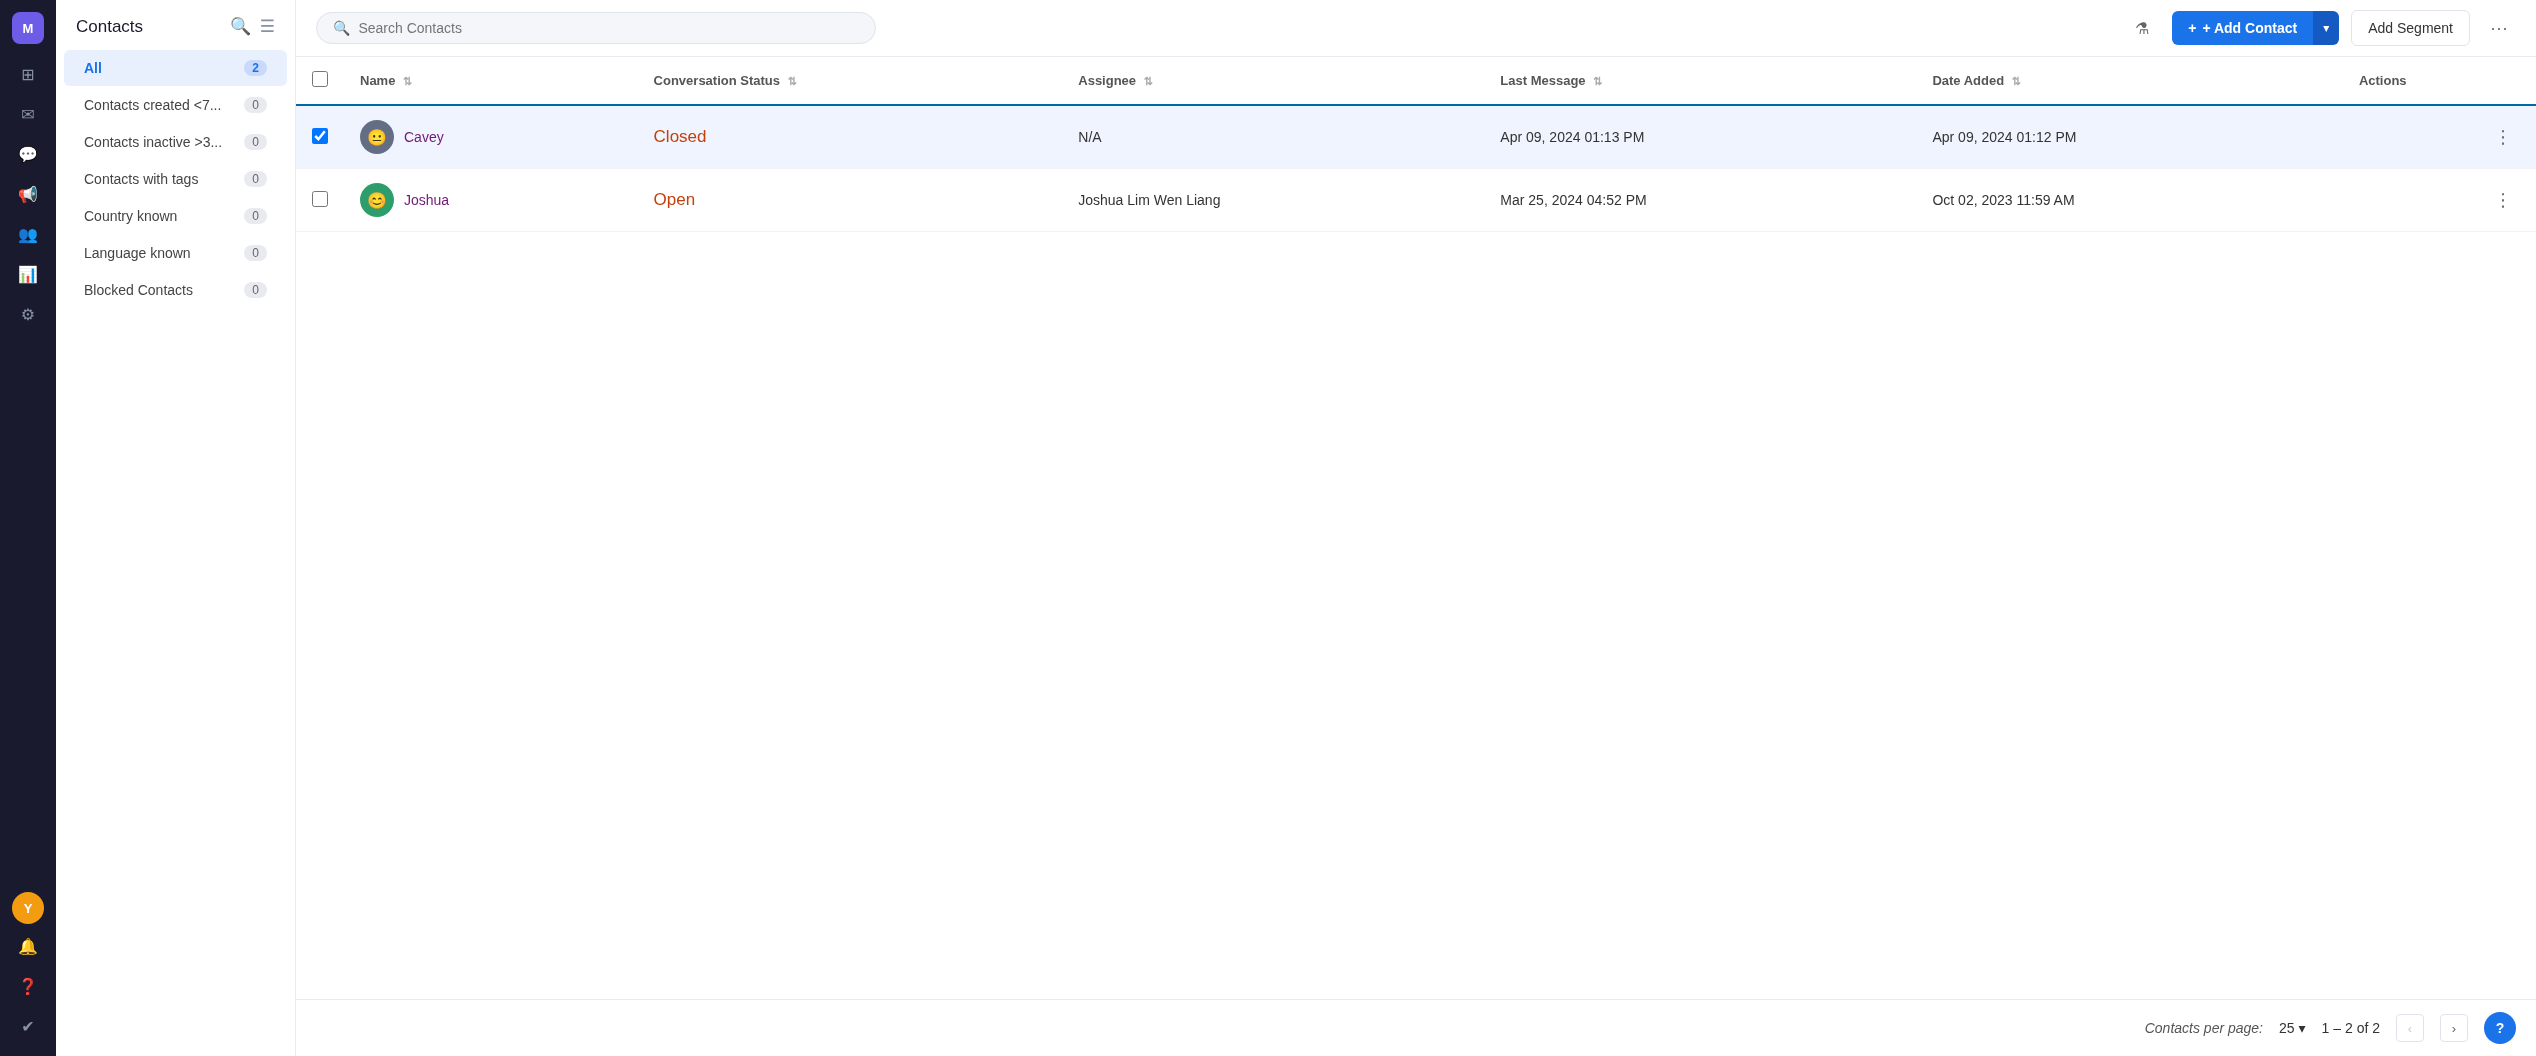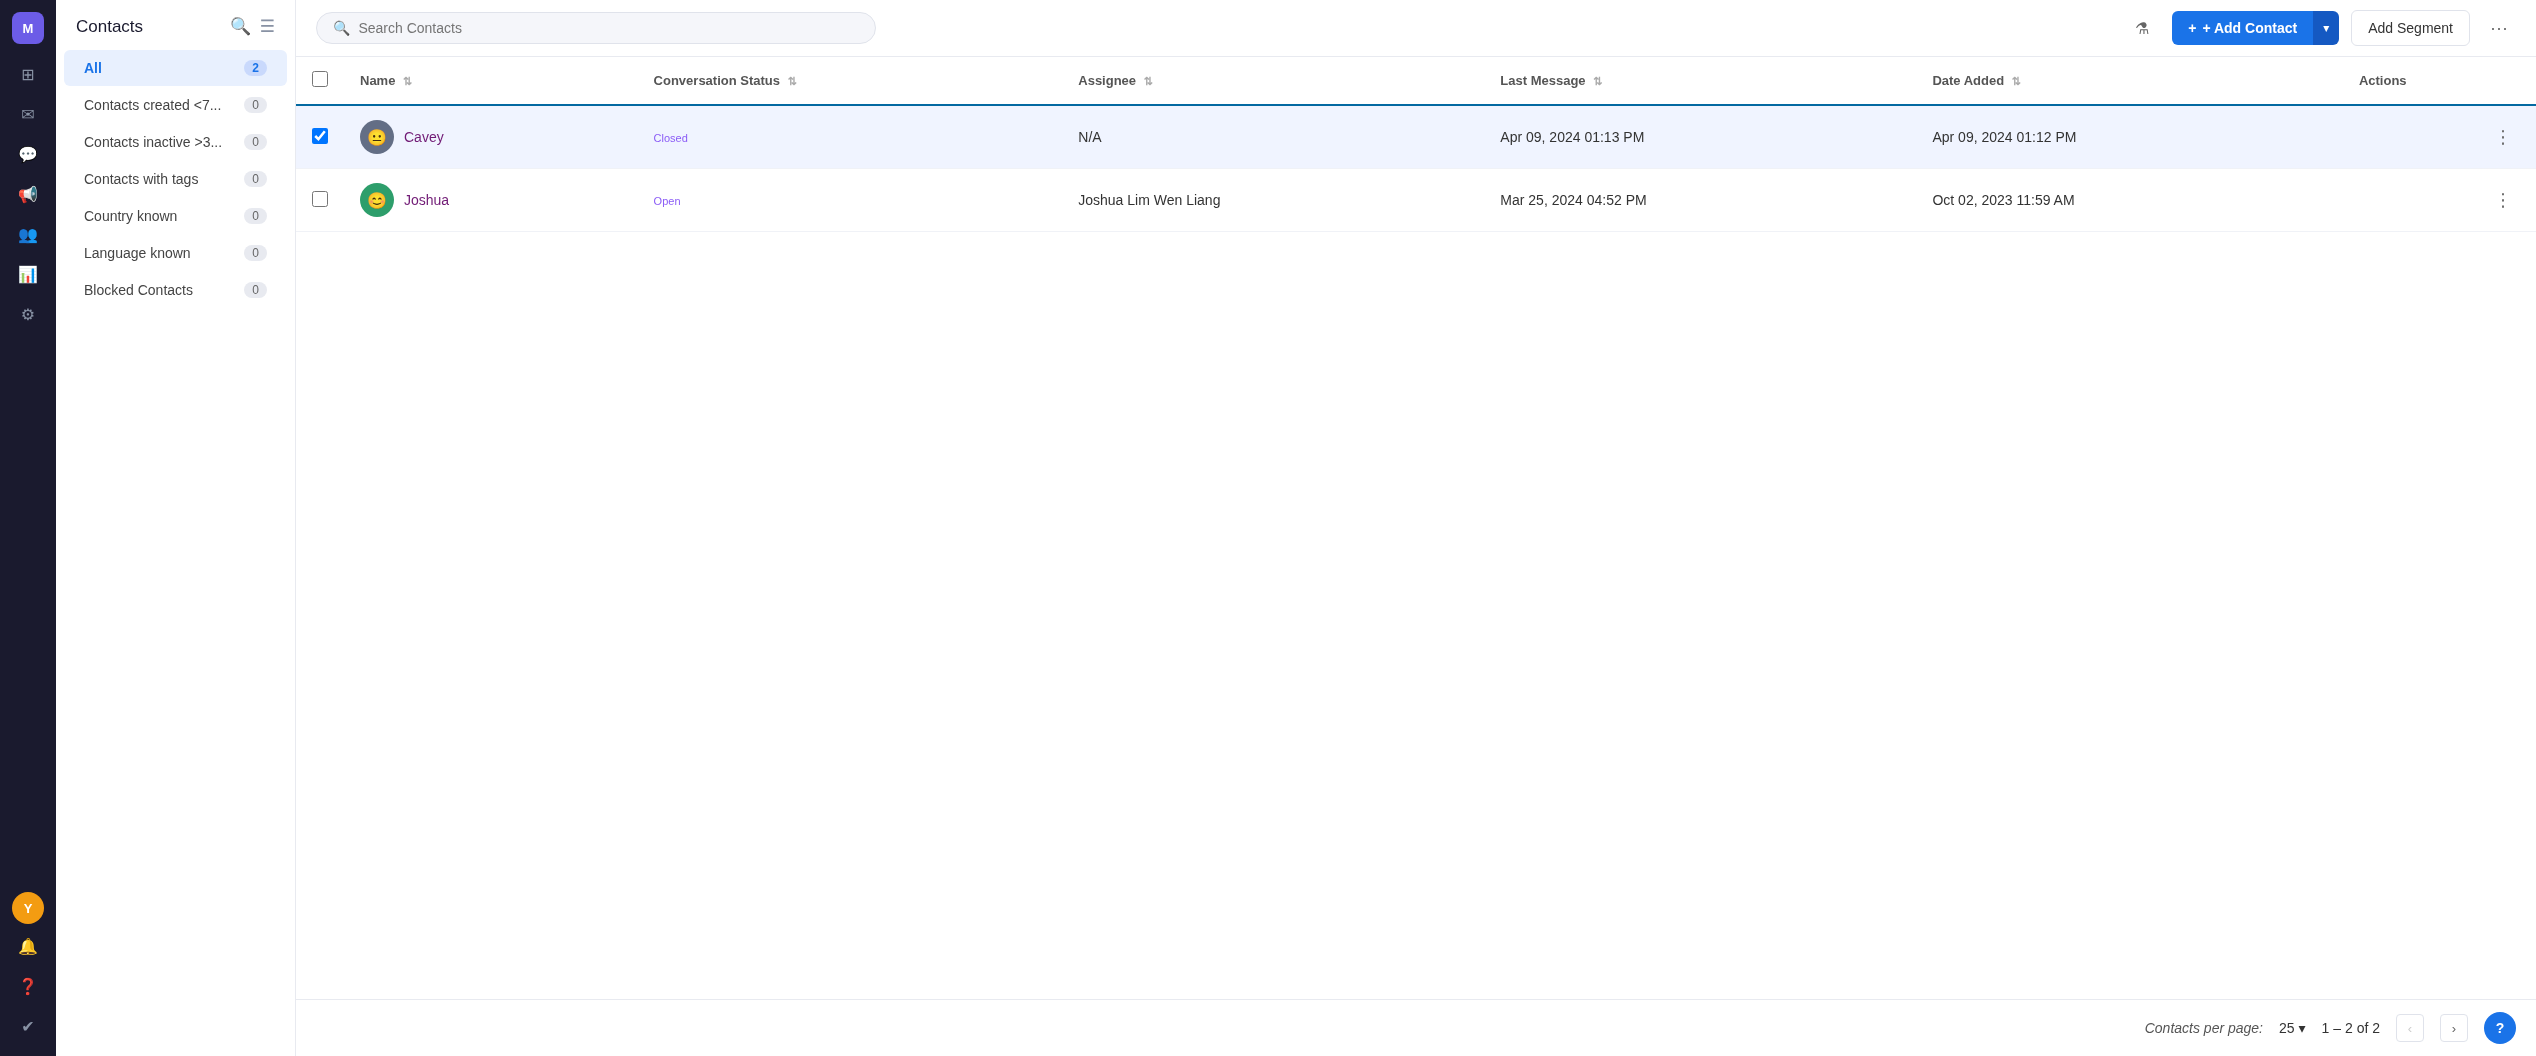--- a/index.html
+++ b/index.html
@@ -197,21 +197,21 @@
       width: 34px; height: 34px;
       border-radius: 50%;
       display: flex; align-items: center; justify-content: center;
       font-size: 16px;
       margin-right: 10px;
       flex-shrink: 0;
     }
     .avatar-gray { background: #636e85; }
     .avatar-teal { background: #2d9e6b; }
     .name-cell { display: flex; align-items: center; }
-    .status-badge { font-size: 11px; color: #8b5cf6; }
+    .status-badge { font-size: 17px; color: #c2410c; }
     .actions-cell { text-align: right; }
     .action-btn {
       background: transparent; border: none; cursor: pointer;
       color: #666; font-size: 18px; padding: 4px 8px;
     }
     .checkbox-cell { width: 40px; }
     input[type="checkbox"] { width: 16px; height: 16px; cursor: pointer; }
 
     
     .footer {

